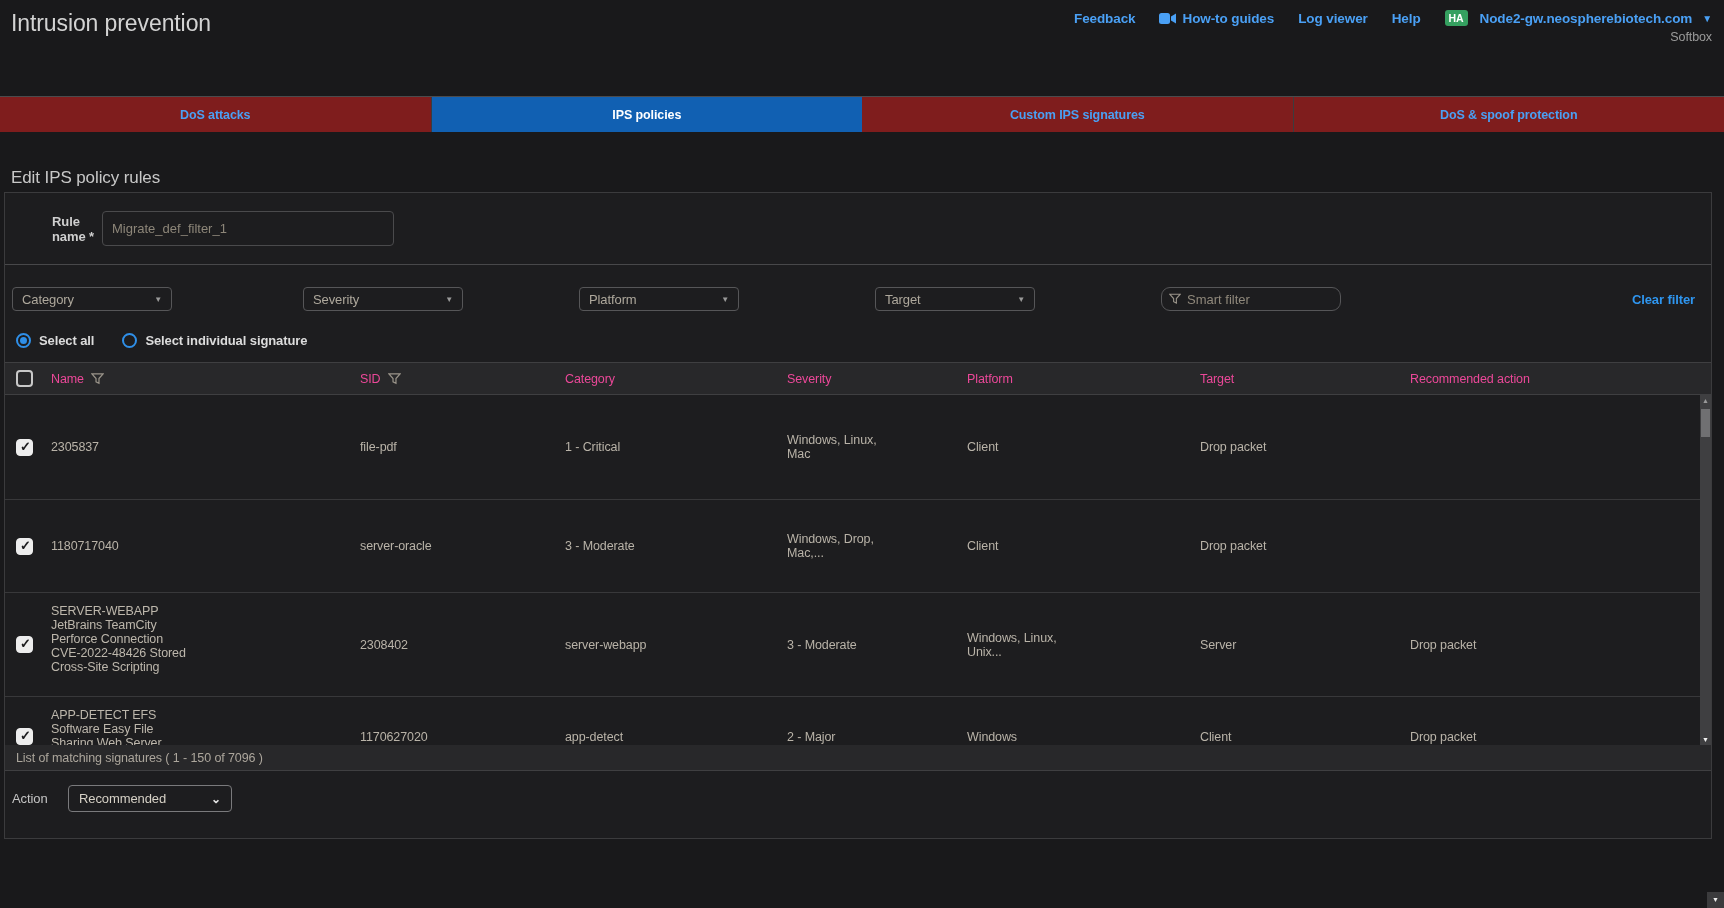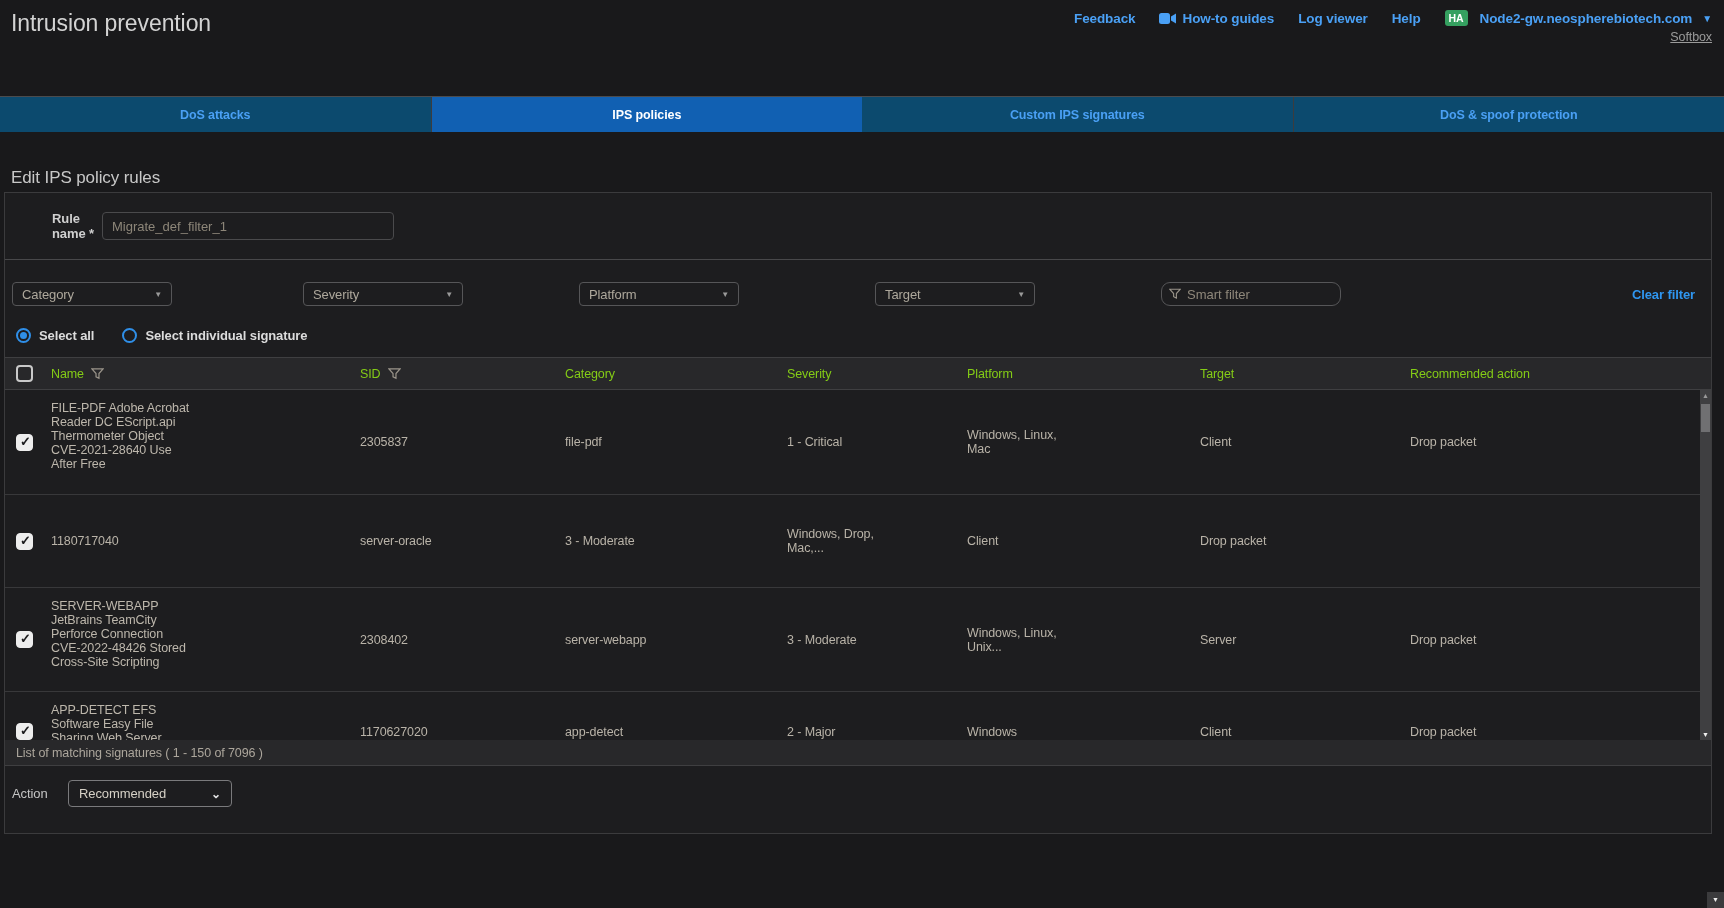--- a/index.html
+++ b/index.html
@@ -8,39 +8,39 @@
 
   
   .topbar { display:flex; justify-content:space-between; padding:10px 12px 0 11px; height:56px; }
   .page-title { font-size:23px; color:#d3d3d3; font-weight:400; }
   .topbar-right { text-align:right; }
   .top-links { display:flex; align-items:center; gap:24px; justify-content:flex-end; }
   .top-link { color:#4aa0f5; font-size:13.5px; font-weight:700; cursor:pointer; display:flex; align-items:center; gap:6px; }
   .ha-badge { display:inline-block; background:#35a060; color:#fff; font-size:10.5px; font-weight:700;
     padding:2px 4px; border-radius:3px; margin-right:6px; }
   .host-caret { font-size:10px; margin-left:4px; }
-  .env-label { color:#9b9b9b; font-size:12.5px; margin-top:4px;text-decoration:underline; }
+  .env-label { color:#9b9b9b; font-size:12.5px; margin-top:4px; }
 
   
   .tabs { display:flex; margin-top:40px; height:36px; border-top:1px solid #4b4b4d; }
   .tab { flex:1; display:flex; align-items:center; justify-content:center;
-    background:#0c4a6e; border-right:1px solid #3c3c3e; color:#4aa0f5;
+    background:#7f1d1d; border-right:1px solid #3c3c3e; color:#4aa0f5;
     font-size:12.5px; font-weight:700; cursor:pointer; }
   .tab:last-child { border-right:none; }
   .tab.active { background:#1160b2; color:#ffffff; border-right:none; }
 
   
   .section-title { font-size:17px; font-weight:400; color:#c8c8c8; margin:36px 0 0 11px; }
 
   .panel { margin:4px 12px 0 4px; border:1px solid #3b3b3d; background:#1d1d1f; position:relative; }
 
   
   .rule-row { display:flex; align-items:center; padding:18px 0 18px 7px; }
   .rule-label { width:84px; font-size:13px; font-weight:700; color:#cfcfcf;padding-left:40px; }
-  .rule-input { width:292px; height:28px; margin-left:6px; background:transparent;
+  .rule-input { width:292px; height:35px; margin-left:6px; background:transparent;
     border:1px solid #4a4a4c; border-radius:4px; color:#8d8679; font-size:13px; padding:0 9px;
     font-family:"Liberation Sans", sans-serif; outline:none; }
 
   .divider { border-top:1px solid #48484a; }
 
   
   .filter-row { display:flex; align-items:center; padding:22px 16px 0 7px; }
   .dd { height:24px; width:160px; border:1px solid #565658; border-radius:4px;
     display:flex; align-items:center; justify-content:space-between; padding:0 9px;
     color:#aea89c; font-size:13px; cursor:pointer; background:transparent; }
@@ -58,21 +58,21 @@
   .radio-opt { display:flex; align-items:center; gap:8px; cursor:pointer; }
   .radio { width:15px; height:15px; border:2px solid #2f8fe8; border-radius:50%;
     display:flex; align-items:center; justify-content:center; }
   .radio.sel::after { content:""; width:7px; height:7px; background:#2f8fe8; border-radius:50%; }
   .radio-label { font-size:13px; font-weight:700; color:#dcdcdc; }
 
   
   .tbl { margin-top:14px; }
   .grid-row { display:grid; grid-template-columns:46px 309px 205px 222px 180px 233px 210px auto; }
   .thead { background:#28282a; border-top:1px solid #3f3f41; border-bottom:1px solid #3f3f41;
-    height:33px; align-items:center; color:#84cc16; font-size:12.5px; }
+    height:33px; align-items:center; color:#ec4899; font-size:12.5px; }
   .th { display:flex; align-items:center; gap:7px; }
   .cb-cell { padding-left:11px; display:flex; align-items:flex-start; }
   .thead .cb-cell { align-items:center; }
   .checkbox { width:17px; height:17px; border-radius:4px; cursor:pointer; }
   .checkbox.empty { border:2px solid #c9c9c9; background:transparent; }
   .checkbox.checked { background:#ededed; border:1px solid #ededed; position:relative; }
   .checkbox.checked::after { content:"\2713"; position:absolute; left:3px; top:0px;
     color:#1b1b1d; font-size:13px; font-weight:700; }
   .tbody { position:relative; height:350px; overflow:hidden; }
   .row { border-bottom:1px solid #38383a; color:#b9b3a8; font-size:12.5px; line-height:14px; }
@@ -217,23 +217,20 @@
       <div class="th">Target</div>
       <div class="th">Recommended action</div>
     </div>
 
     <div class="tbody">
 
       <div class="grid-row row r1">
         <div class="cb-cell">
             <span class="checkbox checked"></span>
           </div>
-        <div class="cell cell-name">
-            <div class="txt">FILE-PDF Adobe Acrobat Reader DC EScript.api Thermometer Object CVE-2021-28640 Use After Free</div>
-          </div>
         <div class="cell">2305837</div>
         <div class="cell">file-pdf</div>
         <div class="cell">1 - Critical</div>
         <div class="cell cell-platform">
             <div class="txt">Windows, Linux, Mac</div>
           </div>
         <div class="cell">Client</div>
         <div class="cell">Drop packet</div>
       </div>
 

